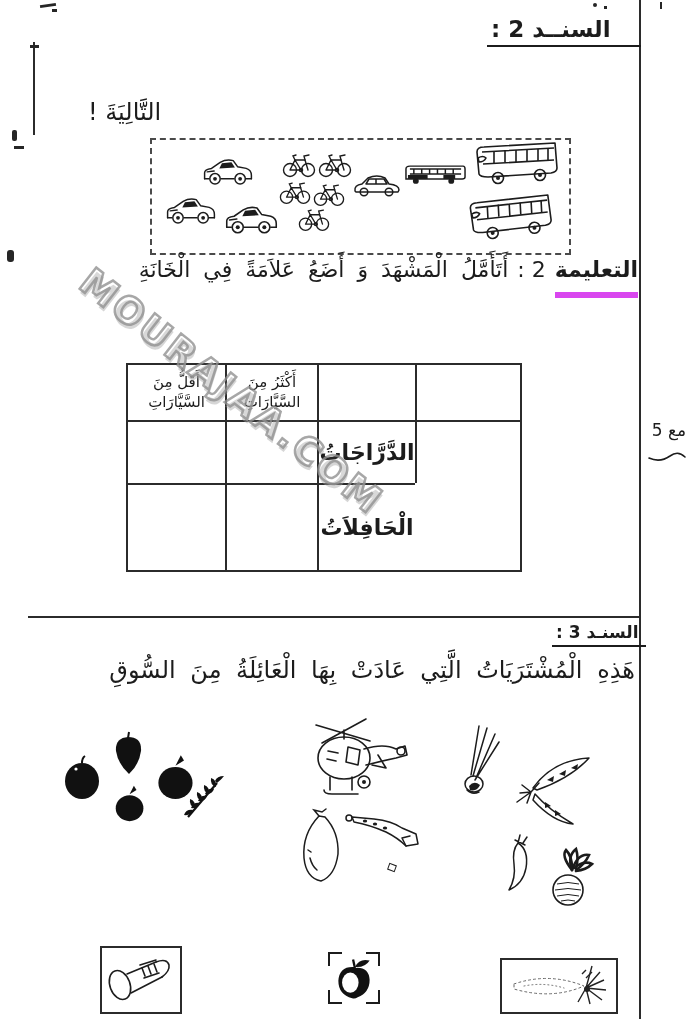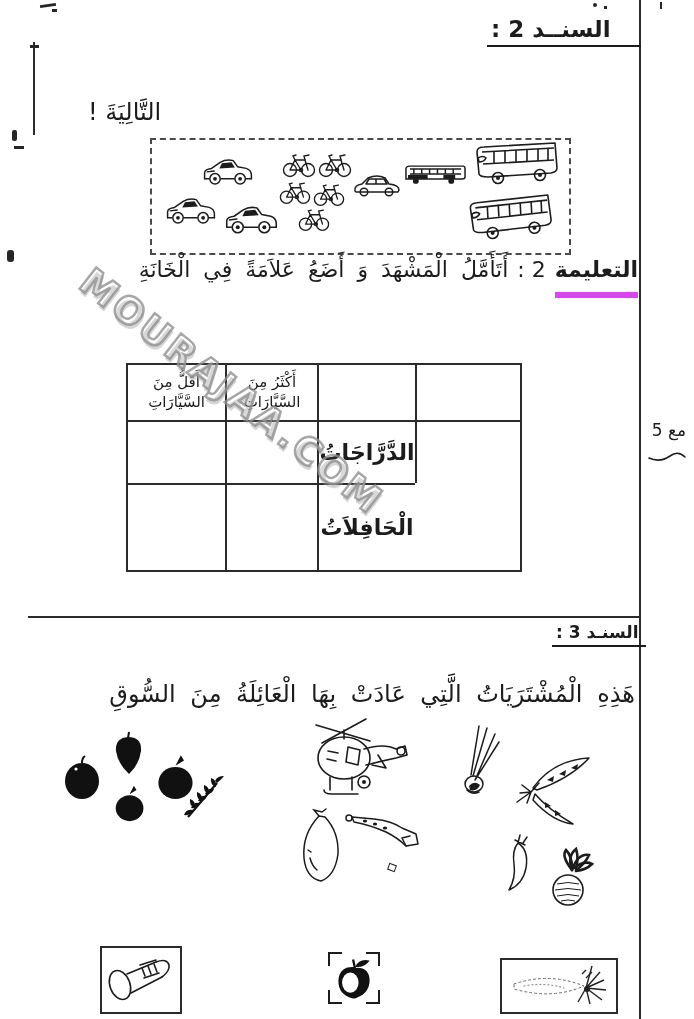--- a/index.html
+++ b/index.html
@@ -240,21 +240,21 @@
     <div class="tcell"></div>
     <div class="tcell trow-label">الدَّرَّاجَاتُ</div>
 
     <div class="tcell"></div>
     <div class="tcell"></div>
     <div class="tcell"></div>
     <div class="tcell trow-label">الْحَافِلاَتُ</div>
   </div>
 
   <div class="sec-title hand" style="left:552px;top:622px;width:86px;font-size:17px;">السنـد 3 :</div>
-  <div class="bodyline hand rtl" style="left:25px;top:652px;width:610px;word-spacing:7px;margin-top:24px;">هَذِهِ الْمُشْتَرَيَاتُ الَّتِي عَادَتْ بِهَا الْعَائِلَةُ مِنَ السُّوقِ</div>
+  <div class="bodyline hand rtl" style="left:25px;top:652px;width:610px;word-spacing:7px;">هَذِهِ الْمُشْتَرَيَاتُ الَّتِي عَادَتْ بِهَا الْعَائِلَةُ مِنَ السُّوقِ</div>
 
   <svg class="abs" style="left:62px;top:754px;" width="40" height="47" viewBox="0 0 40 47">
     <path d="M20 9 Q20 4 23 2" stroke="#111" stroke-width="2" fill="none"></path>
     <ellipse cx="20" cy="27" rx="17" ry="18" fill="#111"></ellipse>
     <circle cx="14" cy="15" r="1.6" fill="#fff"></circle>
   </svg>
   <svg class="abs" style="left:112px;top:731px;" width="33" height="45" viewBox="0 0 33 45">
     <path d="M16 7 L17 1" stroke="#111" stroke-width="2" fill="none"></path>
     <path d="M16 6 Q30 6 29 20 Q27 34 17 43 Q6 33 4 20 Q3 7 16 6 Z" fill="#111"></path>
   </svg>

